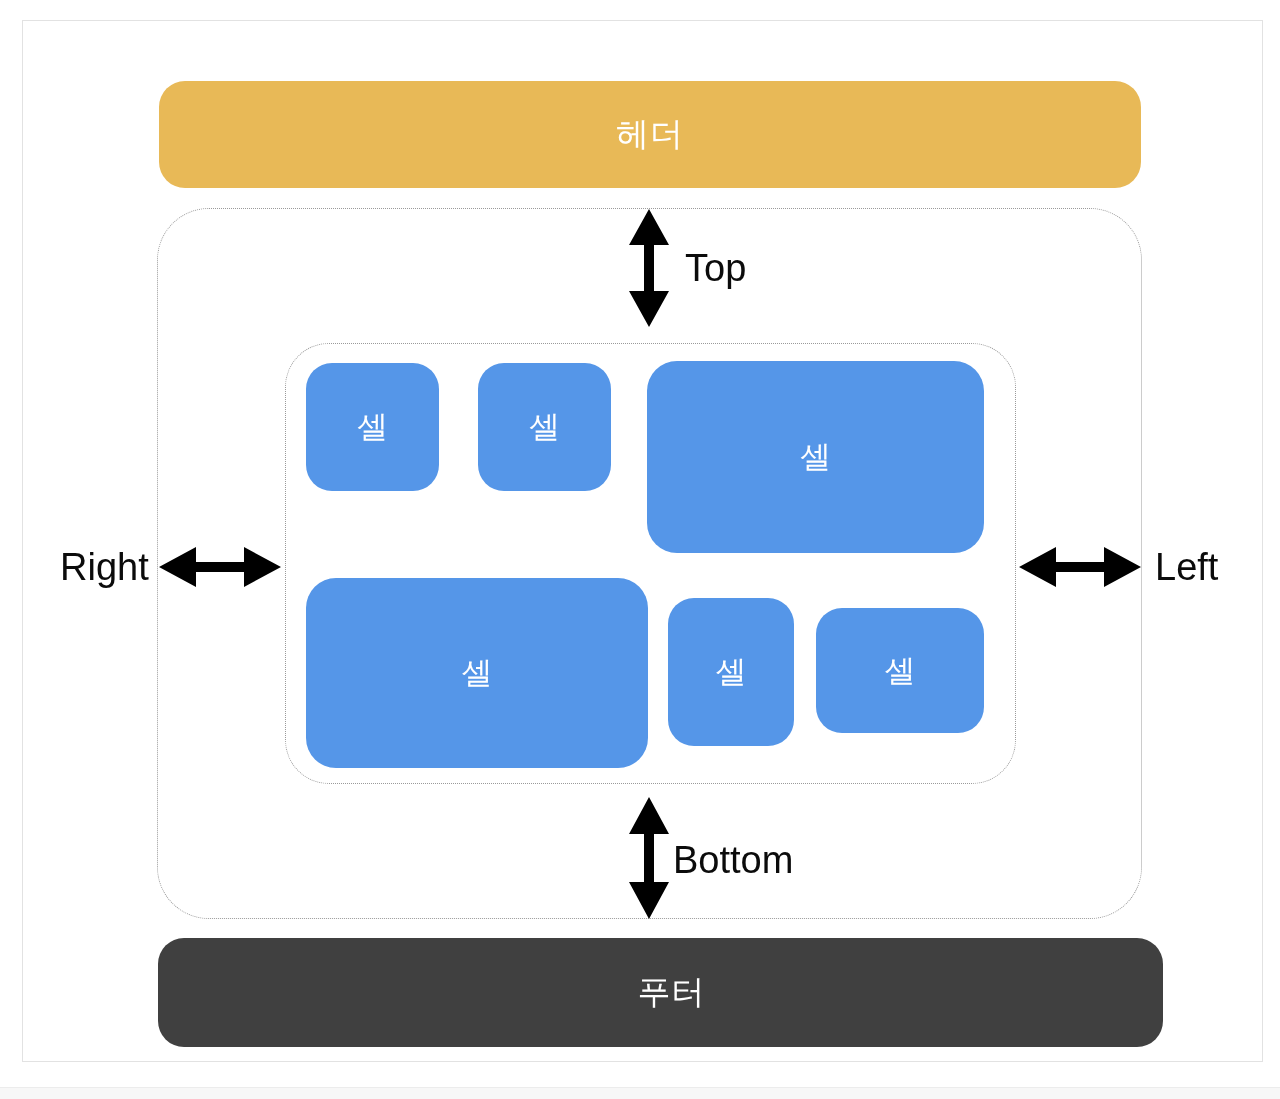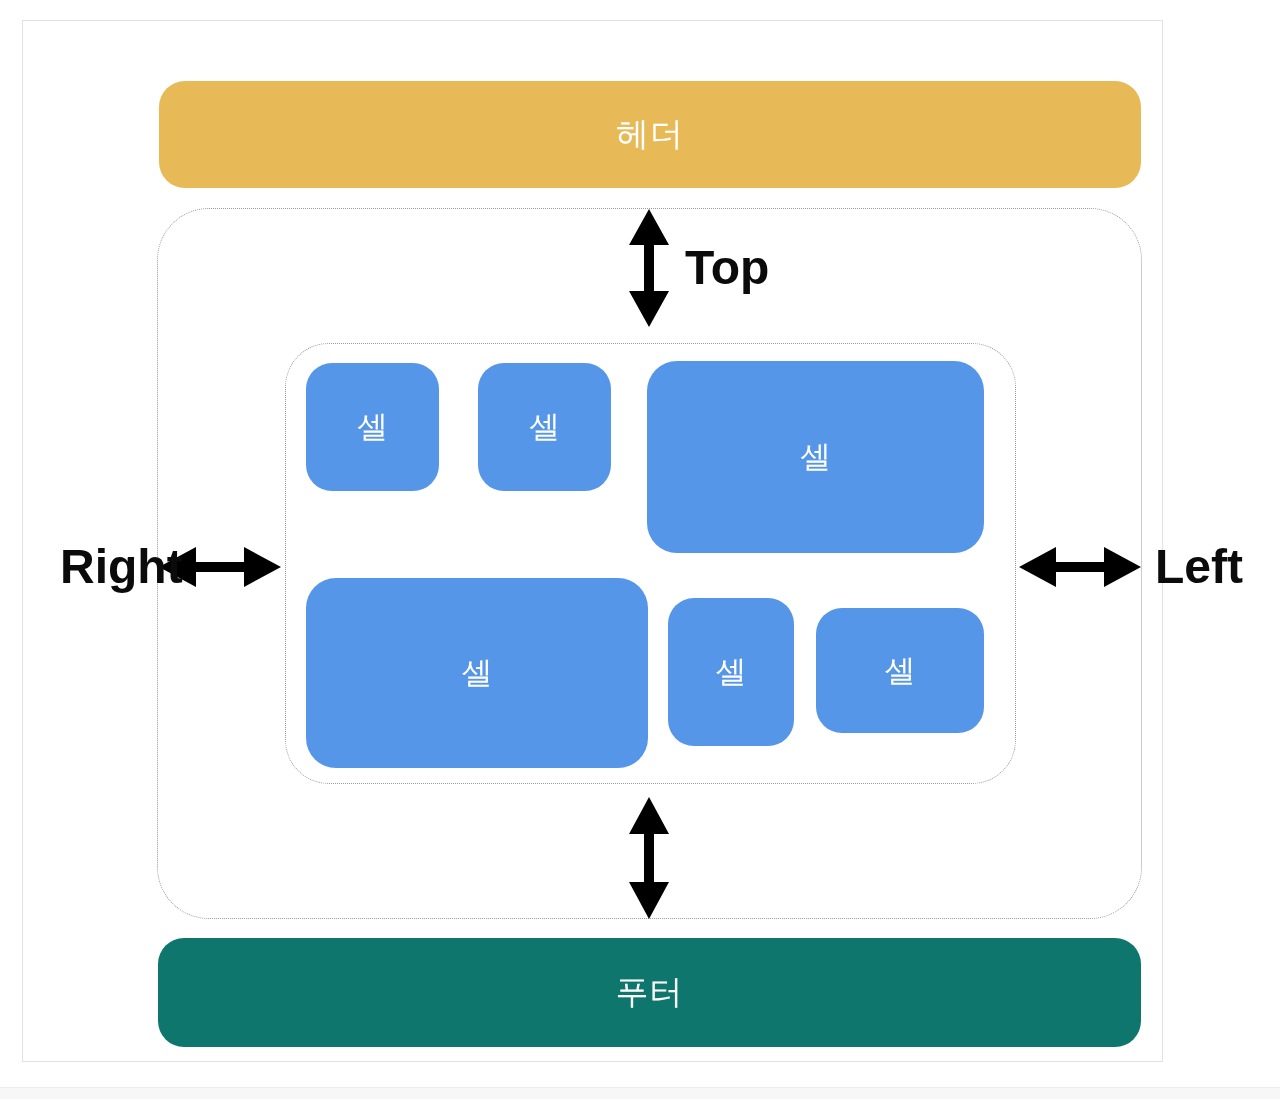--- a/index.html
+++ b/index.html
@@ -11,21 +11,21 @@
   .canvas {
     position: relative;
     width: 1280px;
     height: 1099px;
     background: #ffffff;
     overflow: hidden;
   }
   .frame {
     position: absolute;
     left: 22px; top: 20px;
-    width: 1141px; height: 1042px;
+    width: 1241px; height: 1042px;
     border: 1px solid #e2e2e2;
     background: #ffffff;
     box-sizing: border-box;
   }
   
   .bar {
     position: absolute;
     border-radius: 26px;
     display: flex;
     align-items: center;
@@ -66,22 +66,22 @@
 
   .arrow { position: absolute; line-height: 0; }
   .arrow svg { display: block; }
   .arrow-top    { left: 602px; top: 188px; width: 48px; height: 118px; }
   .arrow-bottom { left: 602px; top: 776px; width: 48px; height: 122px; }
   .arrow-left   { left: 136px; top: 524px; width: 122px; height: 44px; }
   .arrow-right  { left: 996px; top: 524px; width: 122px; height: 44px; }
 
   .inset-label {
     position: absolute;
-    font-size: 48px;
-    font-weight: 700;
+    font-size: 38px;
+    font-weight: 400;
     color: #0b0b0b;
     line-height: 46px;
     white-space: nowrap;
   }
   .label-top    { left: 662px;  top: 224px; }
   .label-bottom { left: 650px;  top: 816px; }
   .label-left   { left: 37px;   top: 523px; }
   .label-right  { left: 1132px; top: 523px; }
 
   .bottom-strip {
@@ -140,23 +140,24 @@
         <polygon fill="#000000" points="0,22 37,2 37,17 85,17 85,2 122,22 85,42 85,27 37,27 37,42"></polygon>
       </svg>
     </div>
     <div class="arrow arrow-right">
       <svg width="122" height="44" viewBox="0 0 122 44" xmlns="http://www.w3.org/2000/svg">
         <polygon fill="#000000" points="0,22 37,2 37,17 85,17 85,2 122,22 85,42 85,27 37,27 37,42"></polygon>
       </svg>
     </div>
 
     <div class="inset-label label-top">Top</div>
+    <div class="inset-label label-bottom">Bottom</div>
     <div class="inset-label label-left">Right</div>
     <div class="inset-label label-right">Left</div>
 
-    <div class="bar footer-bar" style="background: #0f766e;">
+    <div class="bar footer-bar" style="background: #404040; padding-left: 22px;">
       <span>푸터</span>
     </div>
 
   </div>
 
   <div class="bottom-strip" style="background: rgb(247, 247, 247);"></div>
 </div>
 
 </body></html>

